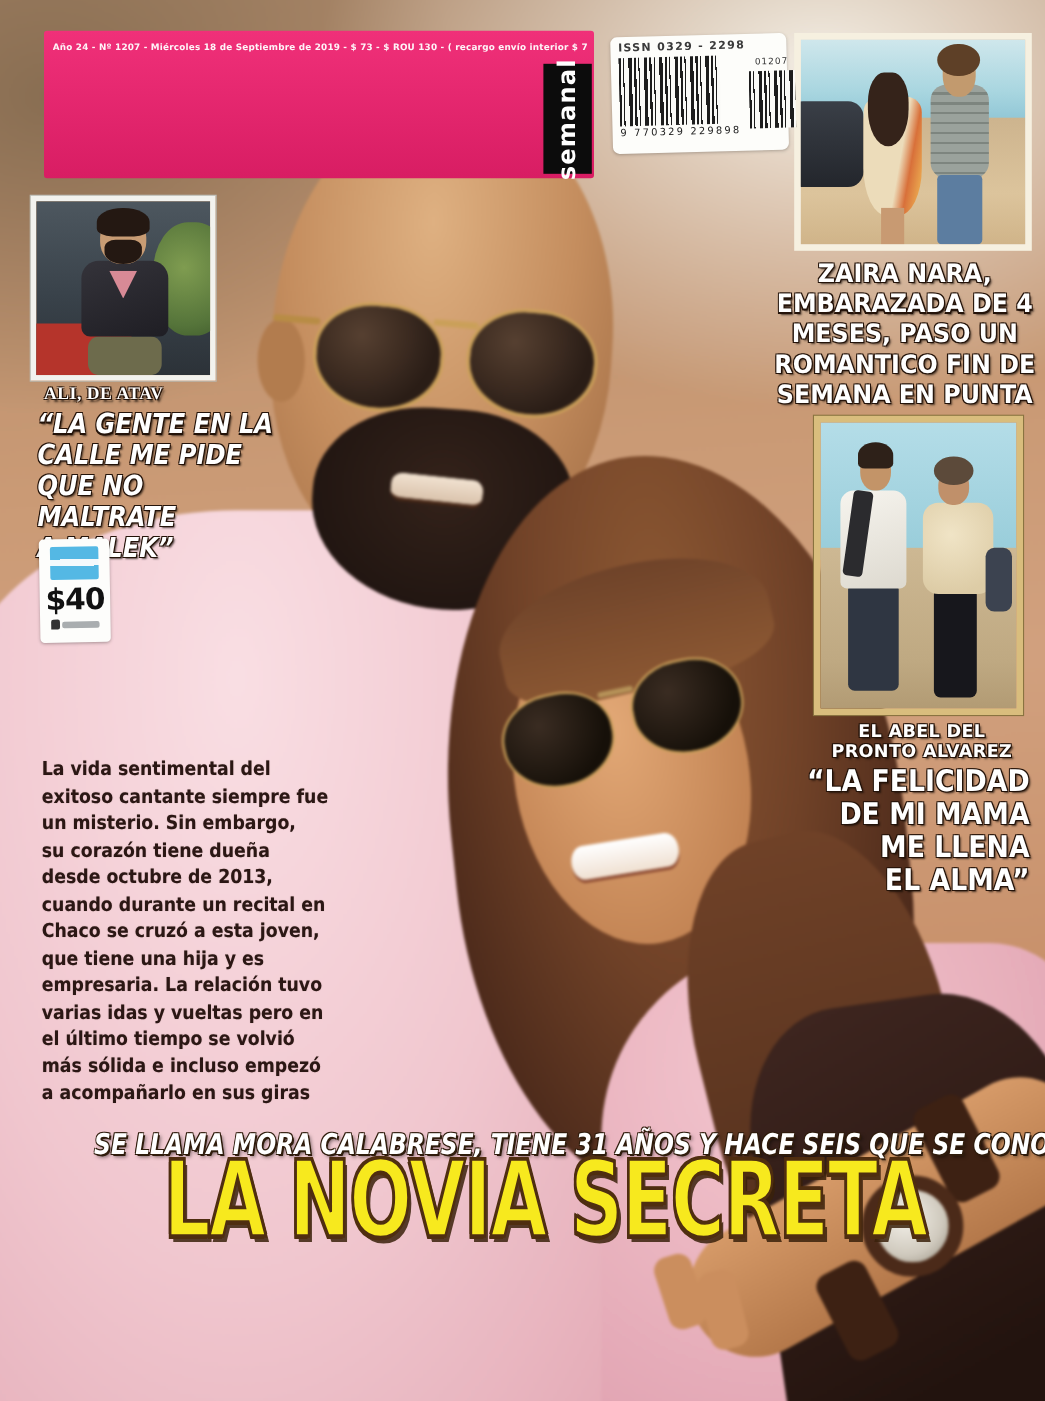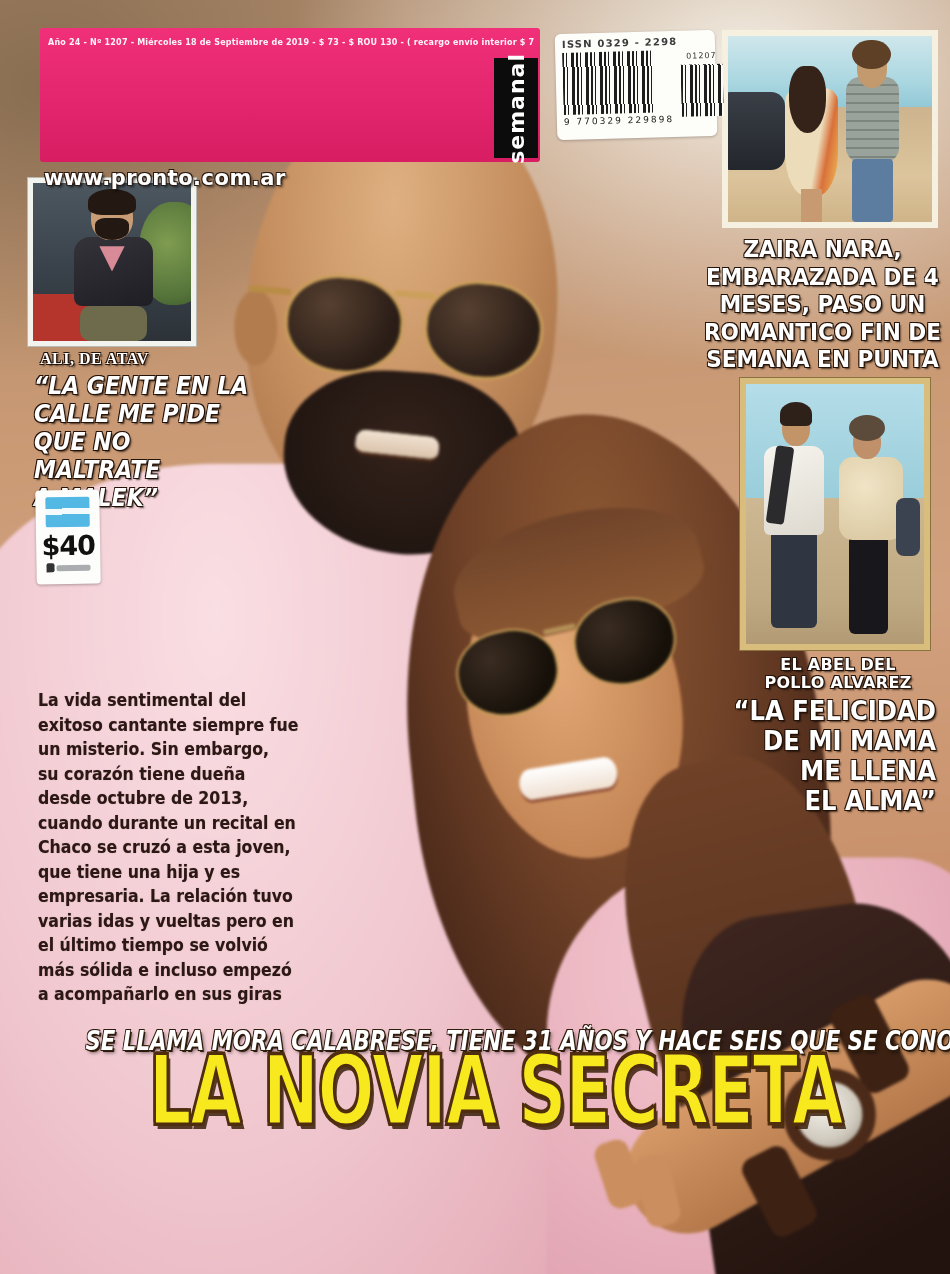--- a/index.html
+++ b/index.html
@@ -256,21 +256,20 @@
       <div class="p-bag"></div>
     </div>
   </div>
 
   <div class="abs mast-pink">
     <div class="issue-line">Año 24 - Nº 1207 - Miércoles 18 de Septiembre de 2019 - $ 73 - $ ROU 130 - ( recargo envío interior $ 7 ) I.S.S.N. 0329-2298</div>
     <div class="semanal">
       <span>semanal</span>
     </div>
   </div>
-  <div class="abs website">www.pronto.com.ar</div>
 
   <div class="abs barcode">
     <div class="issn">ISSN 0329 - 2298</div>
     <div class="bc-row">
       <div>
         <div class="bars main"></div>
         <div class="ean">9 770329 229898</div>
       </div>
       <div>
         <div class="addon-num">01207</div>
@@ -299,21 +298,21 @@
     <div class="flag"></div>
     <div class="price-val">$40</div>
     <div class="pub-mark">
       <div class="pub-glyph"></div>
       <div class="pub-bar"></div>
     </div>
   </div>
 
   <div class="abs out-w pollo-kicker">
     <div>EL ABEL DEL</div>
-    <div>POLLO ALVAREZ</div>
+    <div>PRONTO ALVAREZ</div>
   </div>
   <div class="abs out-w pollo-quote">
     <div>“LA FELICIDAD</div>
     <div>DE MI MAMA</div>
     <div>ME LLENA</div>
     <div>EL ALMA”</div>
   </div>
 
   <div class="abs body-par">La vida sentimental del
 exitoso cantante siempre fue

